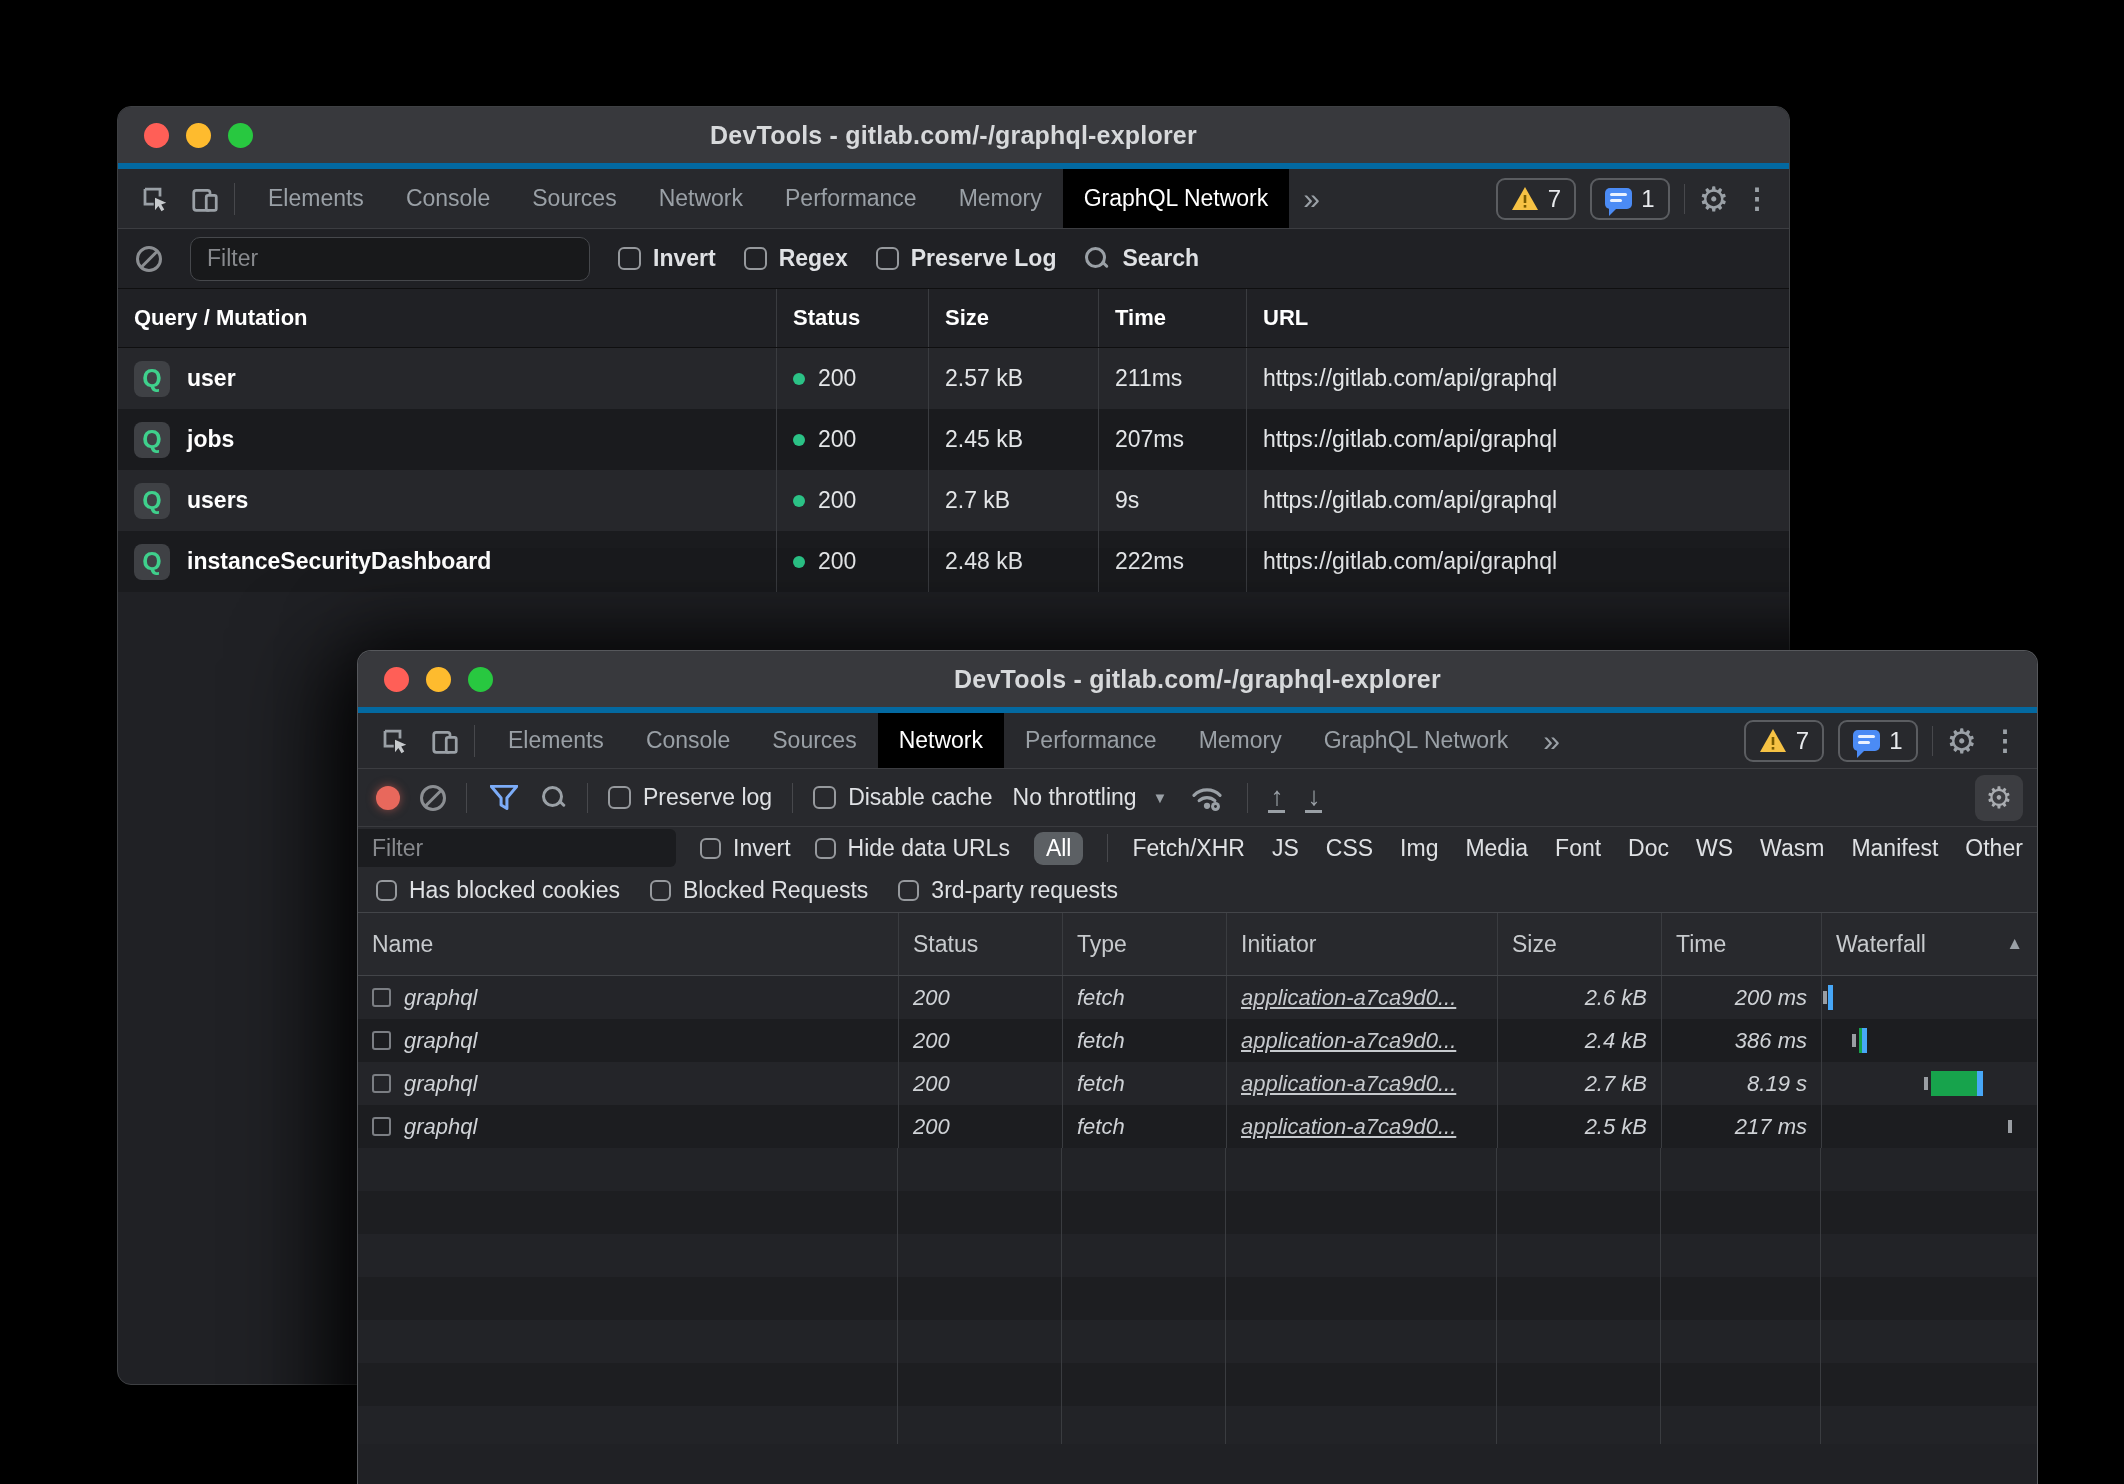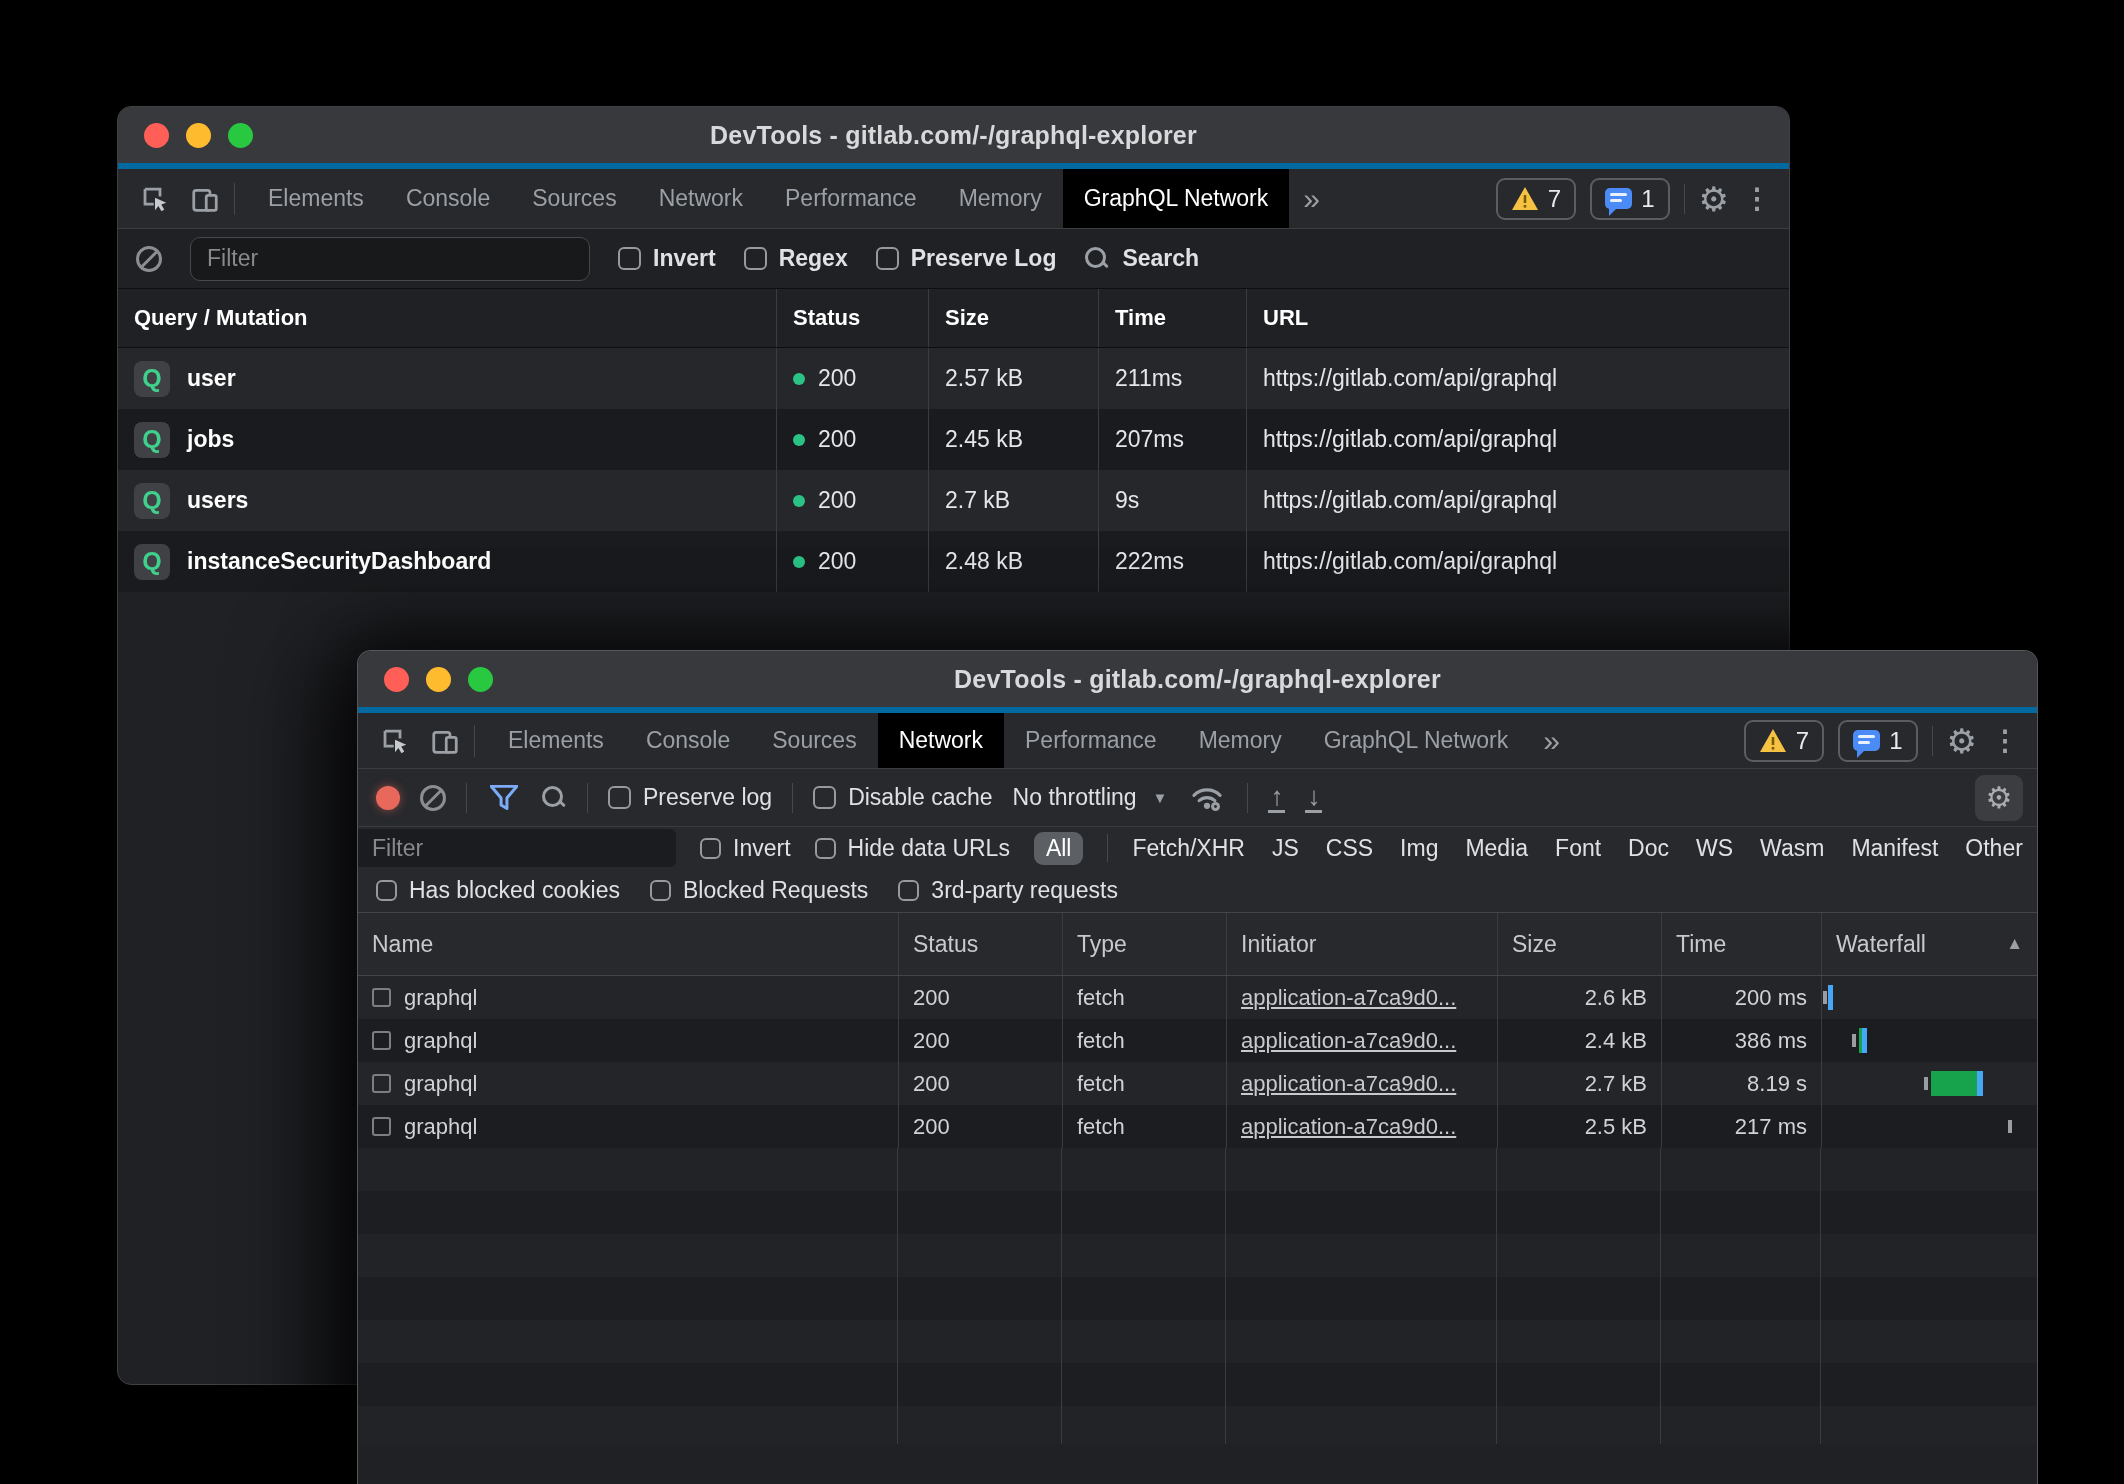--- a/index.html
+++ b/index.html
@@ -108,21 +108,21 @@
   .chip { color:#dfe1e4; font-size:23px; white-space:nowrap; }
   .chip-row { display:flex; align-items:center; gap:27px; }
 
   .net-options { height:44px; background:#28292d; display:flex; align-items:center; gap:30px;
     padding:0 12px 0 18px; border-bottom:1px solid #434549; }
 
   .net-grid { display:grid; grid-template-columns:540px 164px 164px 271px 164px 160px 1fr; }
   .net-head { height:63px; background:#28292d; border-bottom:1px solid #434549; }
   .net-head > div { display:flex; align-items:center; padding:0 14px; color:#c7cacd; font-size:23px; }
   .net-grid > div + div { border-left:1px solid #3a3c40; }
-  .net-row { height:43px; }
+  .net-row { height:43px;font-style:italic; }
   .net-row > div { display:flex; align-items:center; padding:0 14px; color:#cfd2d6; font-size:22px; overflow:hidden; }
   .net-row.odd { background:#242529; } .net-row.even { background:#1c1d20; }
   .num { justify-content:flex-end; }
   .initiator-link { color:#c6c9cd; text-decoration:underline; white-space:nowrap; }
   .row-cb { width:19px; height:19px; border:2px solid #7b7e83; border-radius:3px; margin-right:13px; flex:none; }
   .wf-cell { position:relative; padding:0 !important; }
   .wf-tick { position:absolute; top:15px; width:4px; height:13px; background:#9a9ea3; }
   .wf-green { position:absolute; top:9px; height:25px; background:#17a34c; }
   .wf-blue { position:absolute; top:9px; height:25px; background:#47a7f7; }
   .sort-tri { margin-left:auto; color:#9aa0a6; font-size:17px; }

